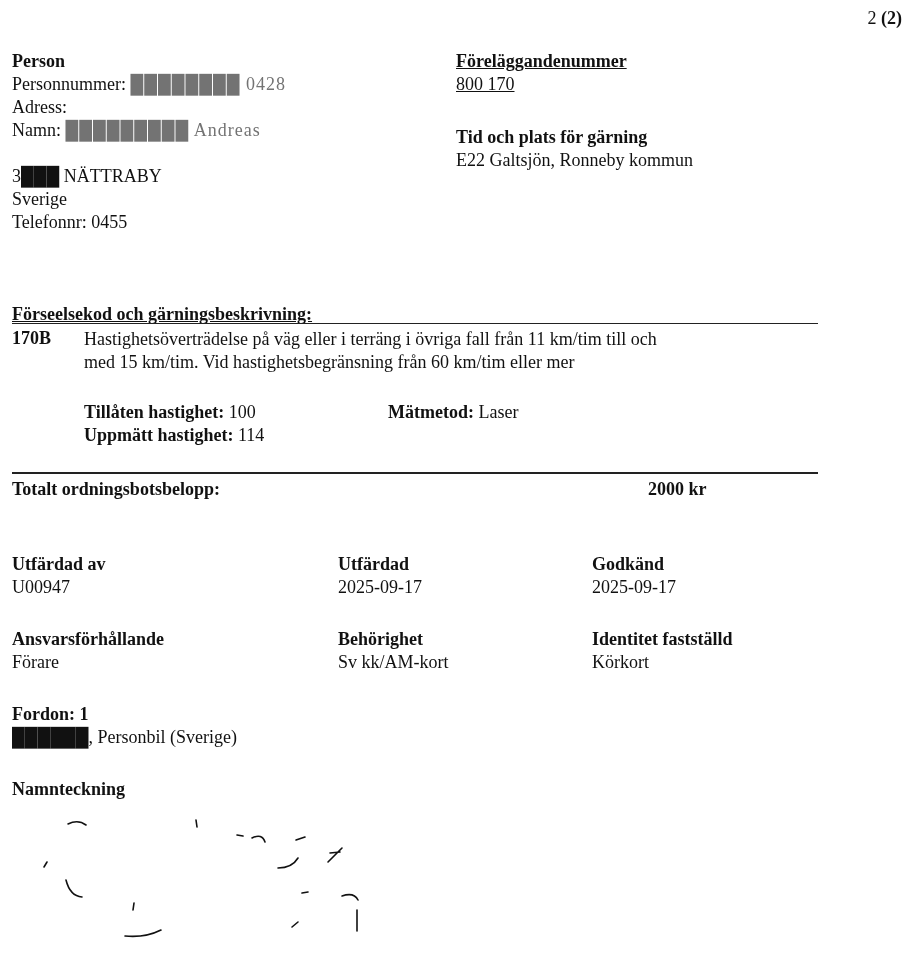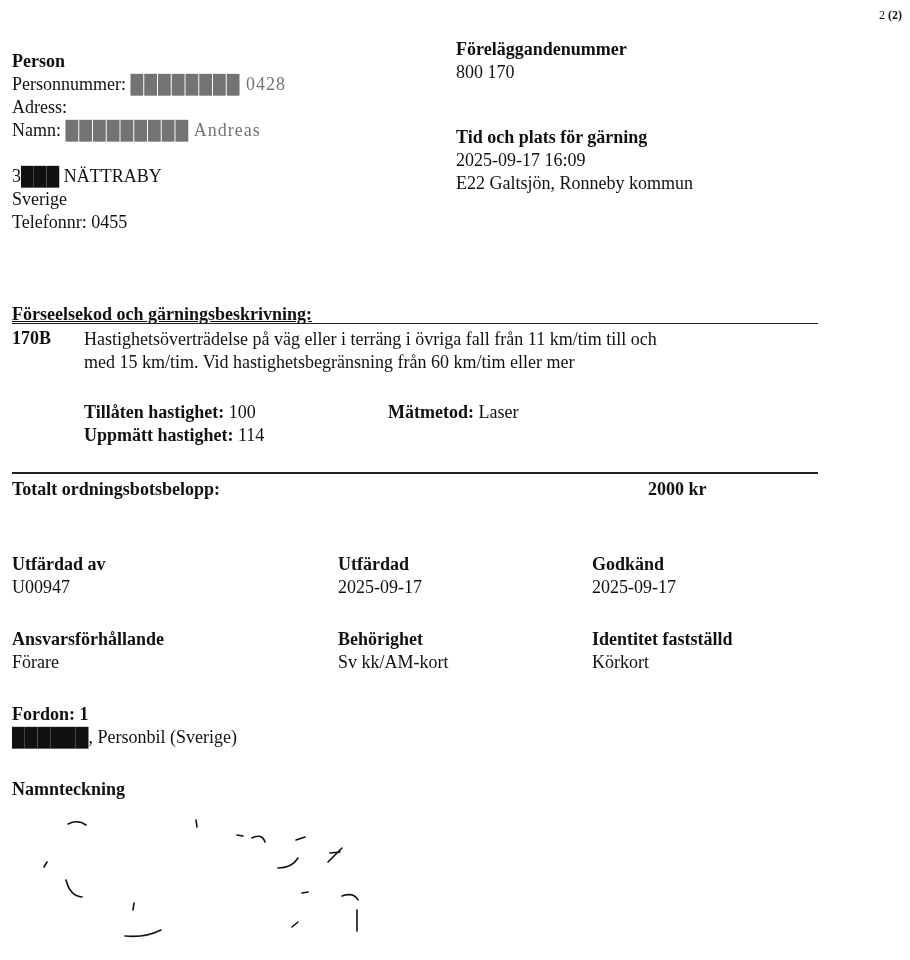--- a/index.html
+++ b/index.html
@@ -15,21 +15,21 @@
       font-family: "Liberation Serif", "DejaVu Serif", serif;
       color: #111111;
       font-size: 18px;
     }
     .abs { position: absolute; }
     .b { font-weight: bold; }
     .line { line-height: 23px; }
     .page-num {
       right: 8px;
       top: 8px;
-      font-size: 12px;
+      font-size: 18px;
     }
     .redact { color: #737373; letter-spacing: 1px; }
     .rule {
       position: absolute;
       left: 12px;
       width: 806px;
       height: 1px;
       background: #222;
     }
     .rule.thick { height: 2px; }
@@ -62,28 +62,27 @@
   </div>
   <div style="height:23px;"></div>
   <div>3███ NÄTTRABY</div>
   <div>Sverige</div>
   <div>
     <span>Telefonnr:</span>
     <span>0455</span>
   </div>
 </div>
 
-<div class="abs line" style="left:456px; top:38px; width:420px;">
+<div class="abs line" style="left:456px; top:50px; width:420px;text-decoration:underline;">
   <div class="b">Föreläggandenummer</div>
   <div>800 170</div>
 </div>
 
 <div class="abs line" style="left:456px; top:126px; width:440px;">
   <div class="b">Tid och plats för gärning</div>
-  <div>2025-09-17 16:09</div>
   <div>E22 Galtsjön, Ronneby kommun</div>
 </div>
 
 <div class="abs b" style="left:12px; top:304px; text-decoration: underline;">Förseelsekod och gärningsbeskrivning:</div>
 <div class="rule" style="top:323px;"></div>
 
 <div class="abs b" style="left:12px; top:328px;">170B</div>
 <div class="abs line" style="left:84px; top:328px; width:740px;">
   <div>Hastighetsöverträdelse på väg eller i terräng i övriga fall från 11 km/tim till och</div>
   <div>med 15 km/tim. Vid hastighetsbegränsning från 60 km/tim eller mer</div>

